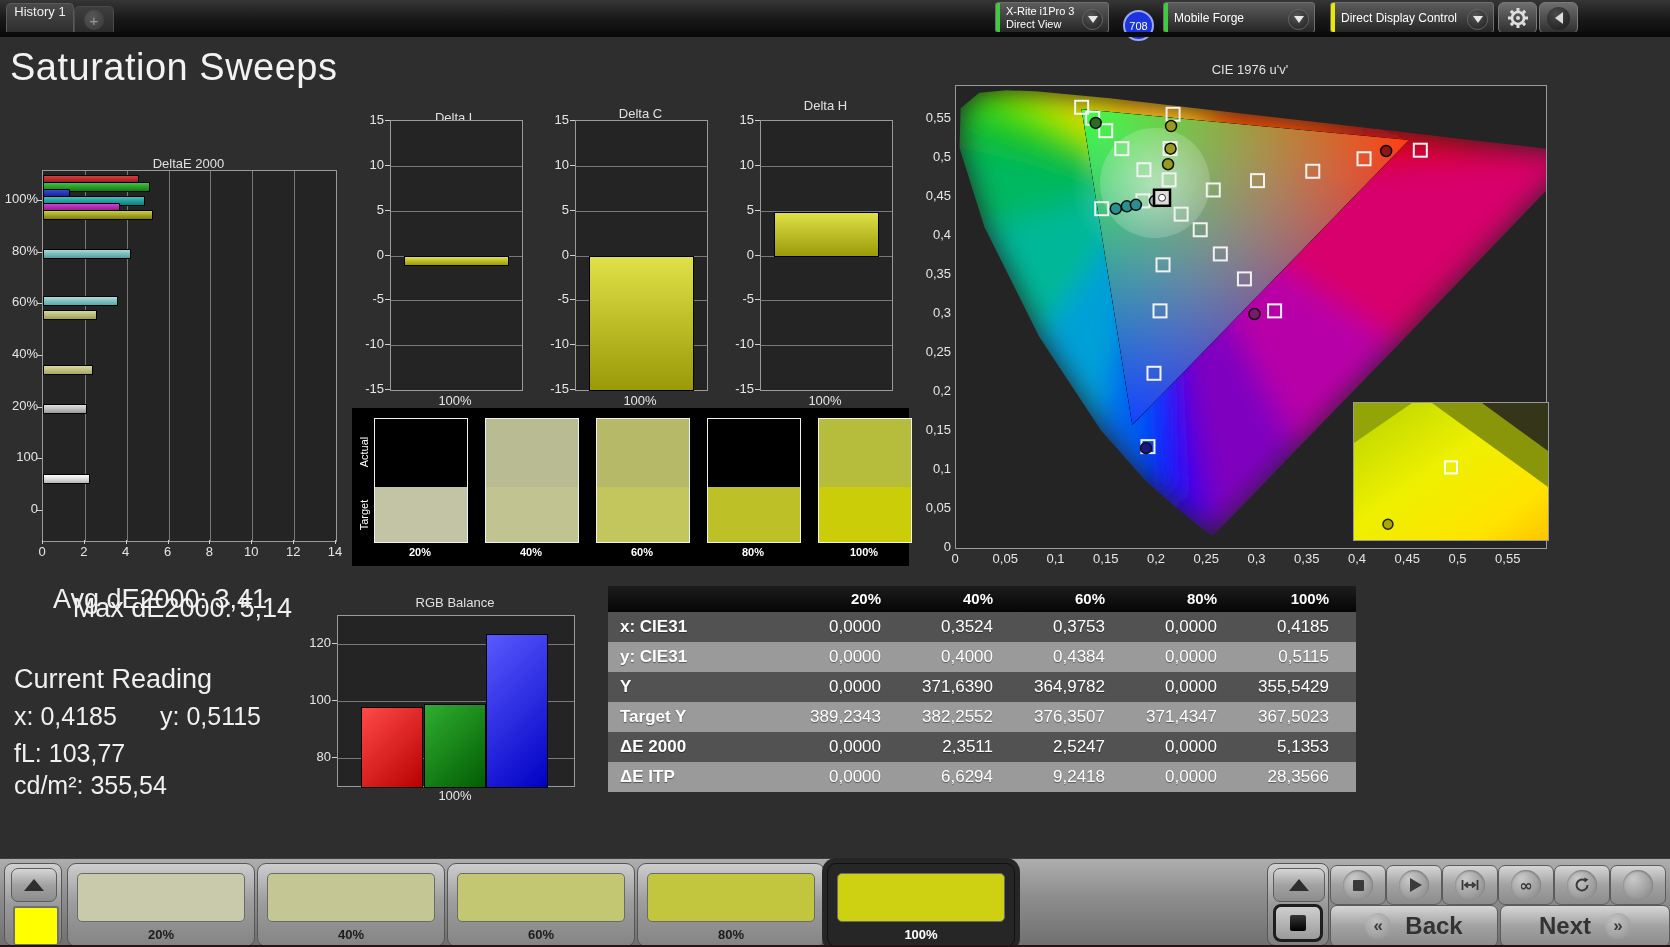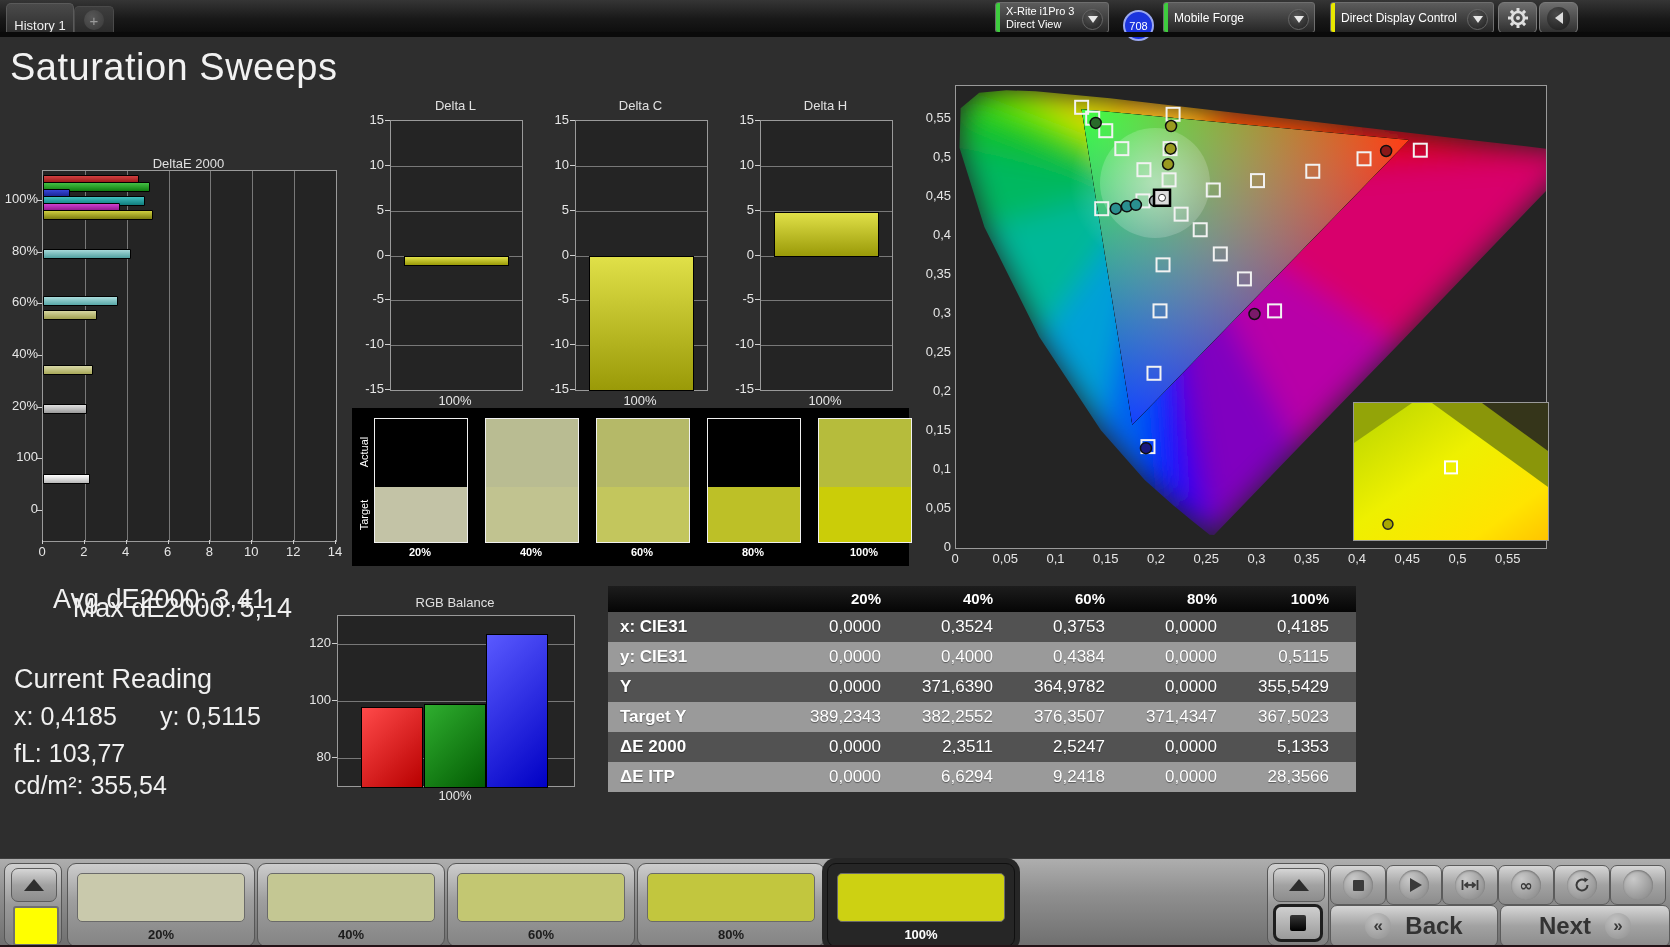--- a/index.html
+++ b/index.html
@@ -1,21 +1,21 @@
 <!DOCTYPE html>
 <html><head>
 <meta charset="utf-8">
 <style>
   html,body{margin:0;padding:0}
   body{width:1670px;height:947px;background:#2e2e2e;font-family:"Liberation Sans","DejaVu Sans",sans-serif;overflow:hidden;position:relative;color:#e8e8e8}
   .abs{position:absolute}
   
   .topbar{position:absolute;left:0;top:0;width:1670px;height:32px;background:linear-gradient(#353535,#181818 60%,#0e0e0e)}
   .topstrip{position:absolute;left:0;top:32px;width:1670px;height:5px;background:#0a0a0a}
-  .tab{position:absolute;left:6px;top:3px;width:66px;height:29px;background:linear-gradient(#4a4a4a,#2e2e2e);border:1px solid #5a5a5a;border-bottom:none;border-radius:5px 5px 0 0;color:#f0f0f0;font-size:13px;display:flex;align-items:flex-end;justify-content:center}
+  .tab{position:absolute;left:6px;top:3px;width:66px;height:29px;background:linear-gradient(#4a4a4a,#2e2e2e);border:1px solid #5a5a5a;border-bottom:none;border-radius:5px 5px 0 0;color:#f0f0f0;font-size:13px;display:flex;align-items:flex-start;justify-content:center}
   .plustab{position:absolute;left:74px;top:6px;width:38px;height:26px;background:linear-gradient(#3e3e3e,#2a2a2a);border:1px solid #4a4a4a;border-bottom:none;border-radius:5px 5px 0 0;display:flex;align-items:center;justify-content:center}
   .plus-c{width:20px;height:20px;border-radius:50%;background:radial-gradient(circle at 40% 35%,#575757,#383838);color:#9a9a9a;font-size:15px;display:flex;align-items:center;justify-content:center}
   .tb-box{position:absolute;top:2px;height:29px;background:linear-gradient(#5c5c5c,#262626);border:1px solid #6e6e6e;border-radius:3px;color:#fff;font-size:11px;overflow:hidden}
   .tb-accent{position:absolute;left:0;top:0;bottom:0;width:4px}
   .tb-text{position:absolute;left:10px;top:2px;line-height:13px}
   .tb-text1{position:absolute;left:10px;top:8px;font-size:12px}
   .dd-circ{position:absolute;right:5px;top:6px;width:19px;height:19px;border-radius:50%;background:radial-gradient(circle at 40% 30%,#555,#1e1e1e);border:1px solid #666;display:flex;align-items:center;justify-content:center}
   .tria-down{width:0;height:0;border-left:5px solid transparent;border-right:5px solid transparent;border-top:7px solid #e8e8e8}
   .badge{position:absolute;left:1123px;top:10px;width:31px;height:31px;border-radius:50%;background:#1b34dd;border:2px solid #9aa8f0;box-sizing:border-box;color:#fff;font-size:11px;display:flex;align-items:center;justify-content:center}
   .sq-btn{position:absolute;top:2px;width:37px;height:30px;border-radius:6px;background:linear-gradient(#6e6e6e,#2e2e2e);border:1px solid #7a7a7a;display:flex;align-items:center;justify-content:center}
@@ -178,21 +178,21 @@
     <div class="tickl" style="left: 37px; top: 207.037px; width: 5px; height: 1px;"></div>
     <div class="ylab" style="left: 0px; top: 249.726px; width: 38px;">20%</div>
     <div class="tickl" style="left: 37px; top: 258.726px; width: 5px; height: 1px;"></div>
     <div class="ylab" style="left: 0px; top: 301.415px; width: 38px;">100</div>
     <div class="tickl" style="left: 37px; top: 310.415px; width: 5px; height: 1px;"></div>
     <div class="ylab" style="left: 0px; top: 353.104px; width: 38px;">0</div>
     <div class="tickl" style="left: 37px; top: 362.104px; width: 5px; height: 1px;"></div>
   </div>
 
 <div class="abs" id="chart-dl" style="left:358px;top:96px;width:170px;height:316px">
-  <div class="ctitle" style="left:32px;top:2px;width:131px">Delta L</div>
+  <div class="ctitle" style="left:32px;top:14px;width:131px">Delta L</div>
   <div class="plot" style="left:32px;top:24px;width:131px;height:269px">
       <div class="gridh" style="top: 44.8333px;"></div>
       <div class="gridh" style="top: 89.6667px;"></div>
       <div class="gridh" style="top: 134.5px;"></div>
       <div class="gridh" style="top: 179.333px;"></div>
       <div class="gridh" style="top: 224.167px;"></div>
       <div class="bar-v" style="left: 13px; width: 103px; top: 134.5px; height: 8.07px; background: linear-gradient(rgb(224, 224, 72), rgb(154, 154, 8));"></div>
     </div>
   <div class="xlab" style="left:57px;top:297px;width:80px">100%</div>
 <div class="ylab" style="left: 0px; top: 16px; width: 26px;">15</div>
@@ -204,21 +204,21 @@
     <div class="ylab" style="left: 0px; top: 150.5px; width: 26px;">0</div>
     <div class="tickl" style="left: 27px; top: 158.5px; width: 5px; height: 1px;"></div>
     <div class="ylab" style="left: 0px; top: 195.333px; width: 26px;">-5</div>
     <div class="tickl" style="left: 27px; top: 203.333px; width: 5px; height: 1px;"></div>
     <div class="ylab" style="left: 0px; top: 240.167px; width: 26px;">-10</div>
     <div class="tickl" style="left: 27px; top: 248.167px; width: 5px; height: 1px;"></div>
     <div class="ylab" style="left: 0px; top: 285px; width: 26px;">-15</div>
     <div class="tickl" style="left: 27px; top: 293px; width: 5px; height: 1px;"></div>
   </div>
 <div class="abs" id="chart-dc" style="left:543px;top:96px;width:170px;height:316px">
-  <div class="ctitle" style="left:32px;top:2px;width:131px">Delta C</div>
+  <div class="ctitle" style="left:32px;top:10px;width:131px">Delta C</div>
   <div class="plot" style="left:32px;top:24px;width:131px;height:269px">
       <div class="gridh" style="top: 44.8333px;"></div>
       <div class="gridh" style="top: 89.6667px;"></div>
       <div class="gridh" style="top: 134.5px;"></div>
       <div class="gridh" style="top: 179.333px;"></div>
       <div class="gridh" style="top: 224.167px;"></div>
       <div class="bar-v" style="left: 13px; width: 103px; top: 134.5px; height: 133.603px; background: linear-gradient(rgb(224, 224, 72), rgb(154, 154, 8));"></div>
     </div>
   <div class="xlab" style="left:57px;top:297px;width:80px">100%</div>
 <div class="ylab" style="left: 0px; top: 16px; width: 26px;">15</div>
@@ -287,20 +287,21 @@
       <div class="cmp-t" style="background: rgb(203, 205, 8);"></div>
     </div>
   <div class="cmp-lbl" style="left:22px">20%</div>
   <div class="cmp-lbl" style="left:133px">40%</div>
   <div class="cmp-lbl" style="left:244px">60%</div>
   <div class="cmp-lbl" style="left:355px">80%</div>
   <div class="cmp-lbl" style="left:466px">100%</div>
 </div>
 
 <div class="abs" id="chart-cie" style="left:915px;top:55px;width:654px;height:524px">
+  <div class="ctitle" style="left:40px;top:7px;width:590px">CIE 1976 u'v'</div>
   <div class="plot" id="cie-plotbox" style="left:40px;top:30px;width:590px;height:462px;background:#242424">
     <svg id="cie-svg" width="590" height="462" viewBox="0 0 590 462">
         <defs>
           <clipPath id="locusClip">
             <polygon points="258.1,449.1 253.6,448.8 236,434.7 217.2,419.2 188.7,394.1 144.9,344.2 83.2,250.8 28.4,140.9 3.5,61.8 4.6,22.2 23.2,6.7 50.4,4.3 79.6,5.2 153.9,12.3 263.6,24.9 405.5,41.3 523,54.9 626.5,66.9 442,259 342,362"></polygon>
           </clipPath>
           <filter id="blur14" x="-20%" y="-20%" width="140%" height="140%">
             <feGaussianBlur stdDeviation="14"></feGaussianBlur>
           </filter>
           <radialGradient id="gR" cx="453" cy="54.1" r="430" gradientUnits="userSpaceOnUse">

